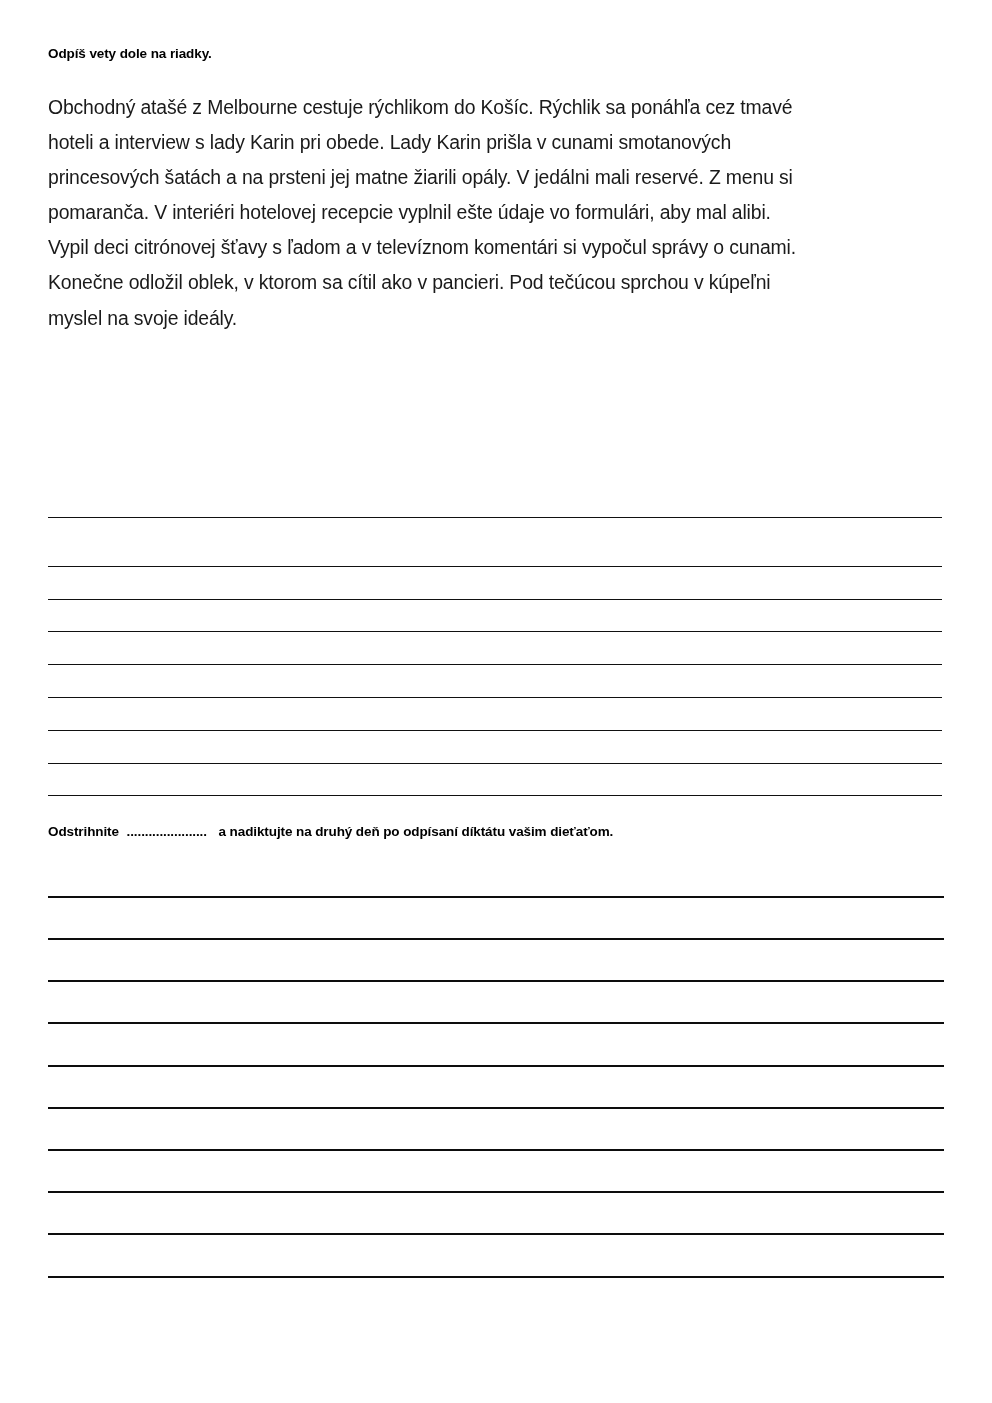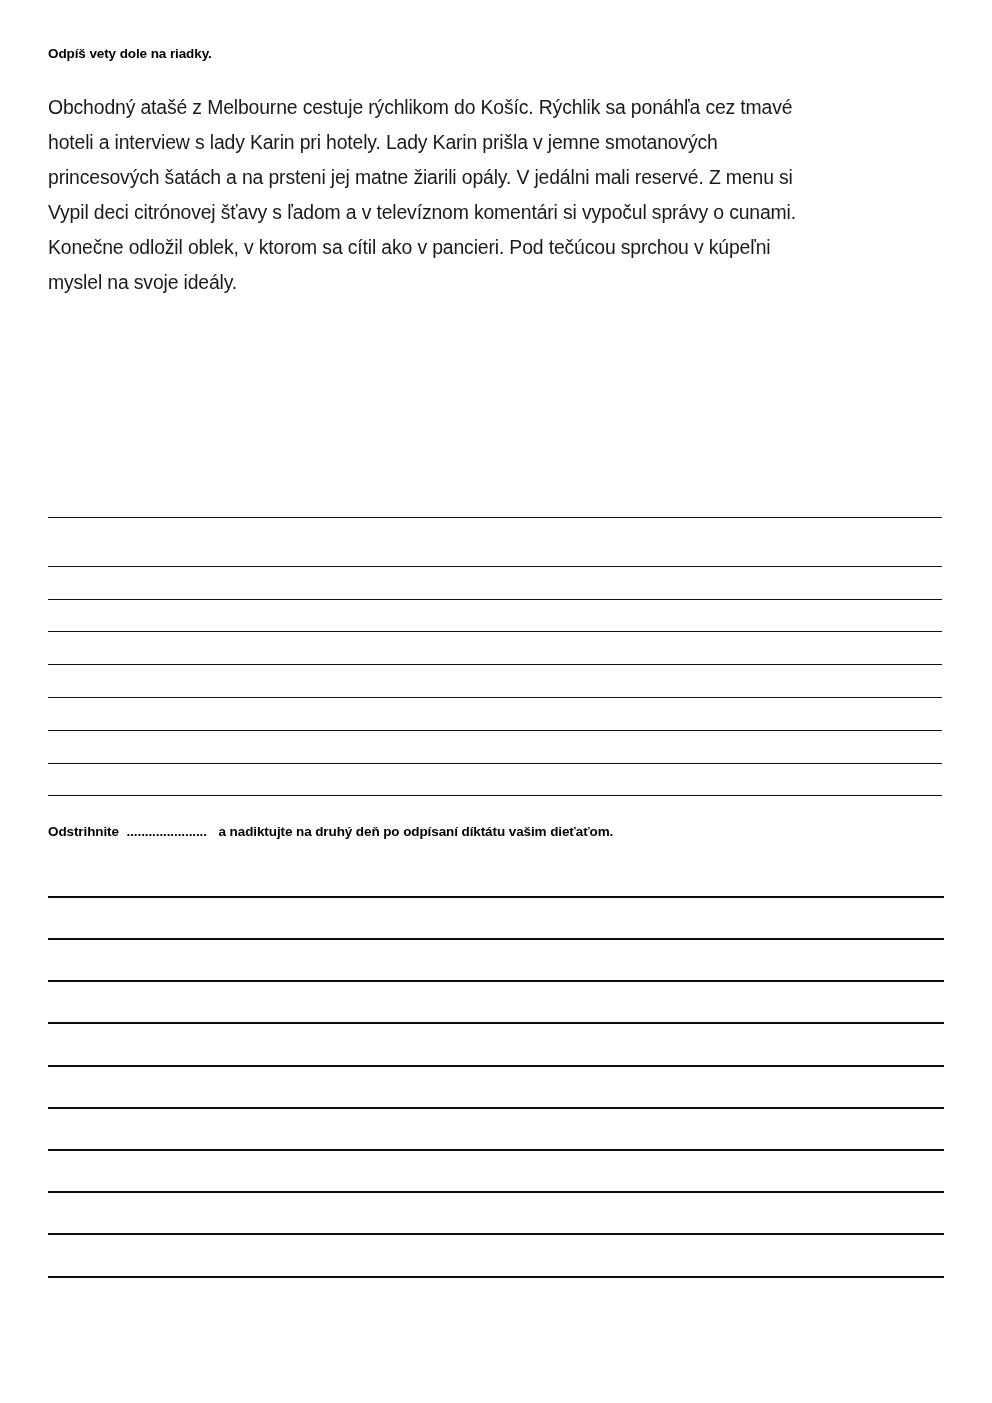--- a/index.html
+++ b/index.html
@@ -71,22 +71,23 @@
 </style>
 </head>
 <body>
 
 <div>
 
   <div class="title">Odpíš vety dole na riadky.</div>
 
   <div class="passage">
     <span class="passage-line">Obchodný atašé z Melbourne cestuje rýchlikom do Košíc. Rýchlik sa ponáhľa cez tmavé</span>
-    <span class="passage-line">hoteli a interview s lady Karin pri hotely. Lady Karin prišla v jemne smotanových</span>
+    <span class="passage-line">hoteli a interview s lady Karin pri obede. Lady Karin prišla v cunami smotanových</span>
     <span class="passage-line">princesových šatách a na prsteni jej matne žiarili opály. V jedálni mali reservé. Z menu si</span>
+    <span class="passage-line">pomaranča. V interiéri hotelovej recepcie vyplnil ešte údaje vo formulári, aby mal alibi.</span>
     <span class="passage-line">Vypil deci citrónovej šťavy s ľadom a v televíznom komentári si vypočul správy o cunami.</span>
     <span class="passage-line">Konečne odložil oblek, v ktorom sa cítil ako v pancieri. Pod tečúcou sprchou v kúpeľni</span>
     <span class="passage-line">myslel na svoje ideály.</span>
   </div>
 
   <div>
     <div class="rule thin" style="top:517px"></div>
     <div class="rule thin" style="top:566px"></div>
     <div class="rule thin" style="top:599px"></div>
     <div class="rule thin" style="top:631px"></div>

